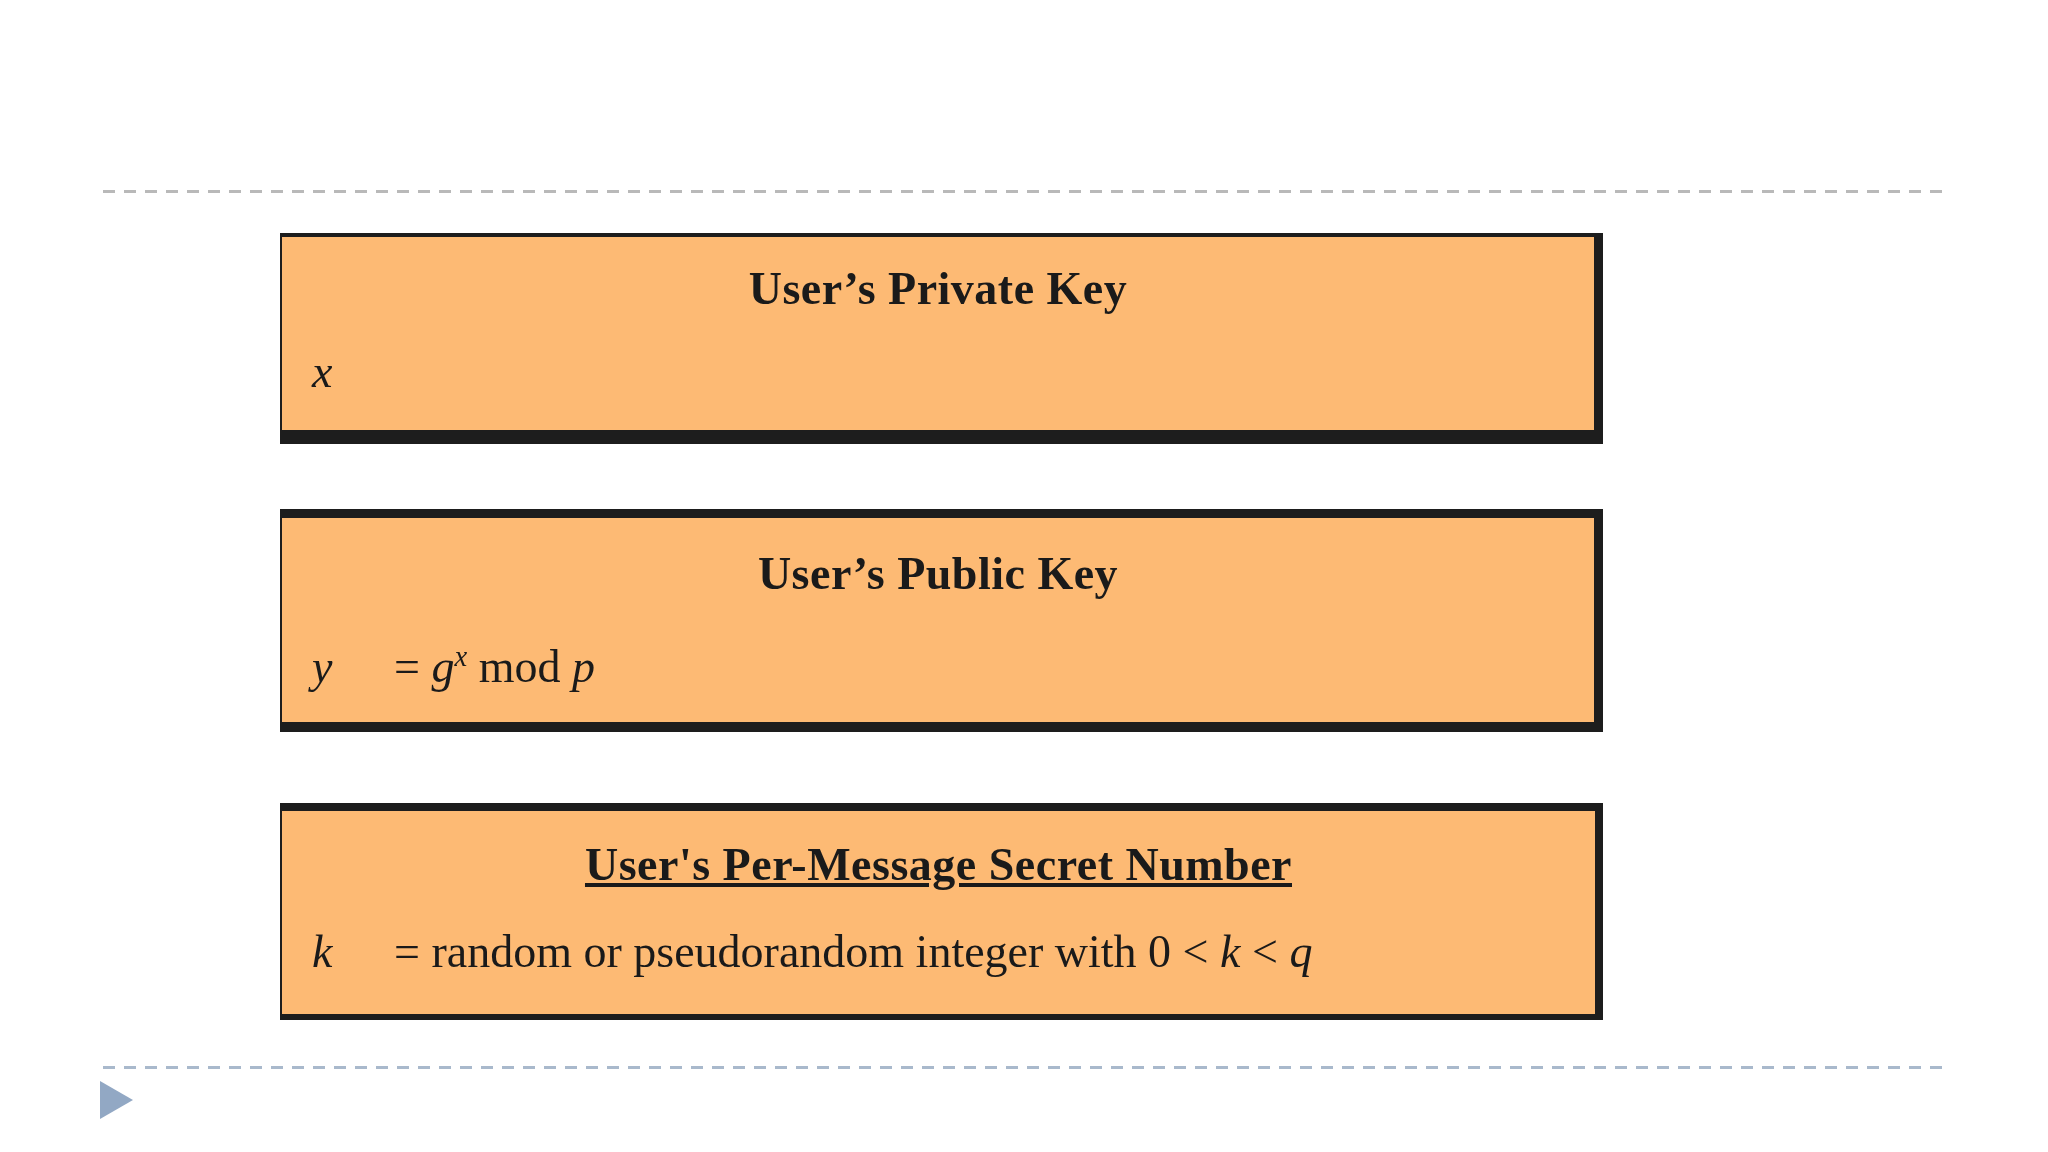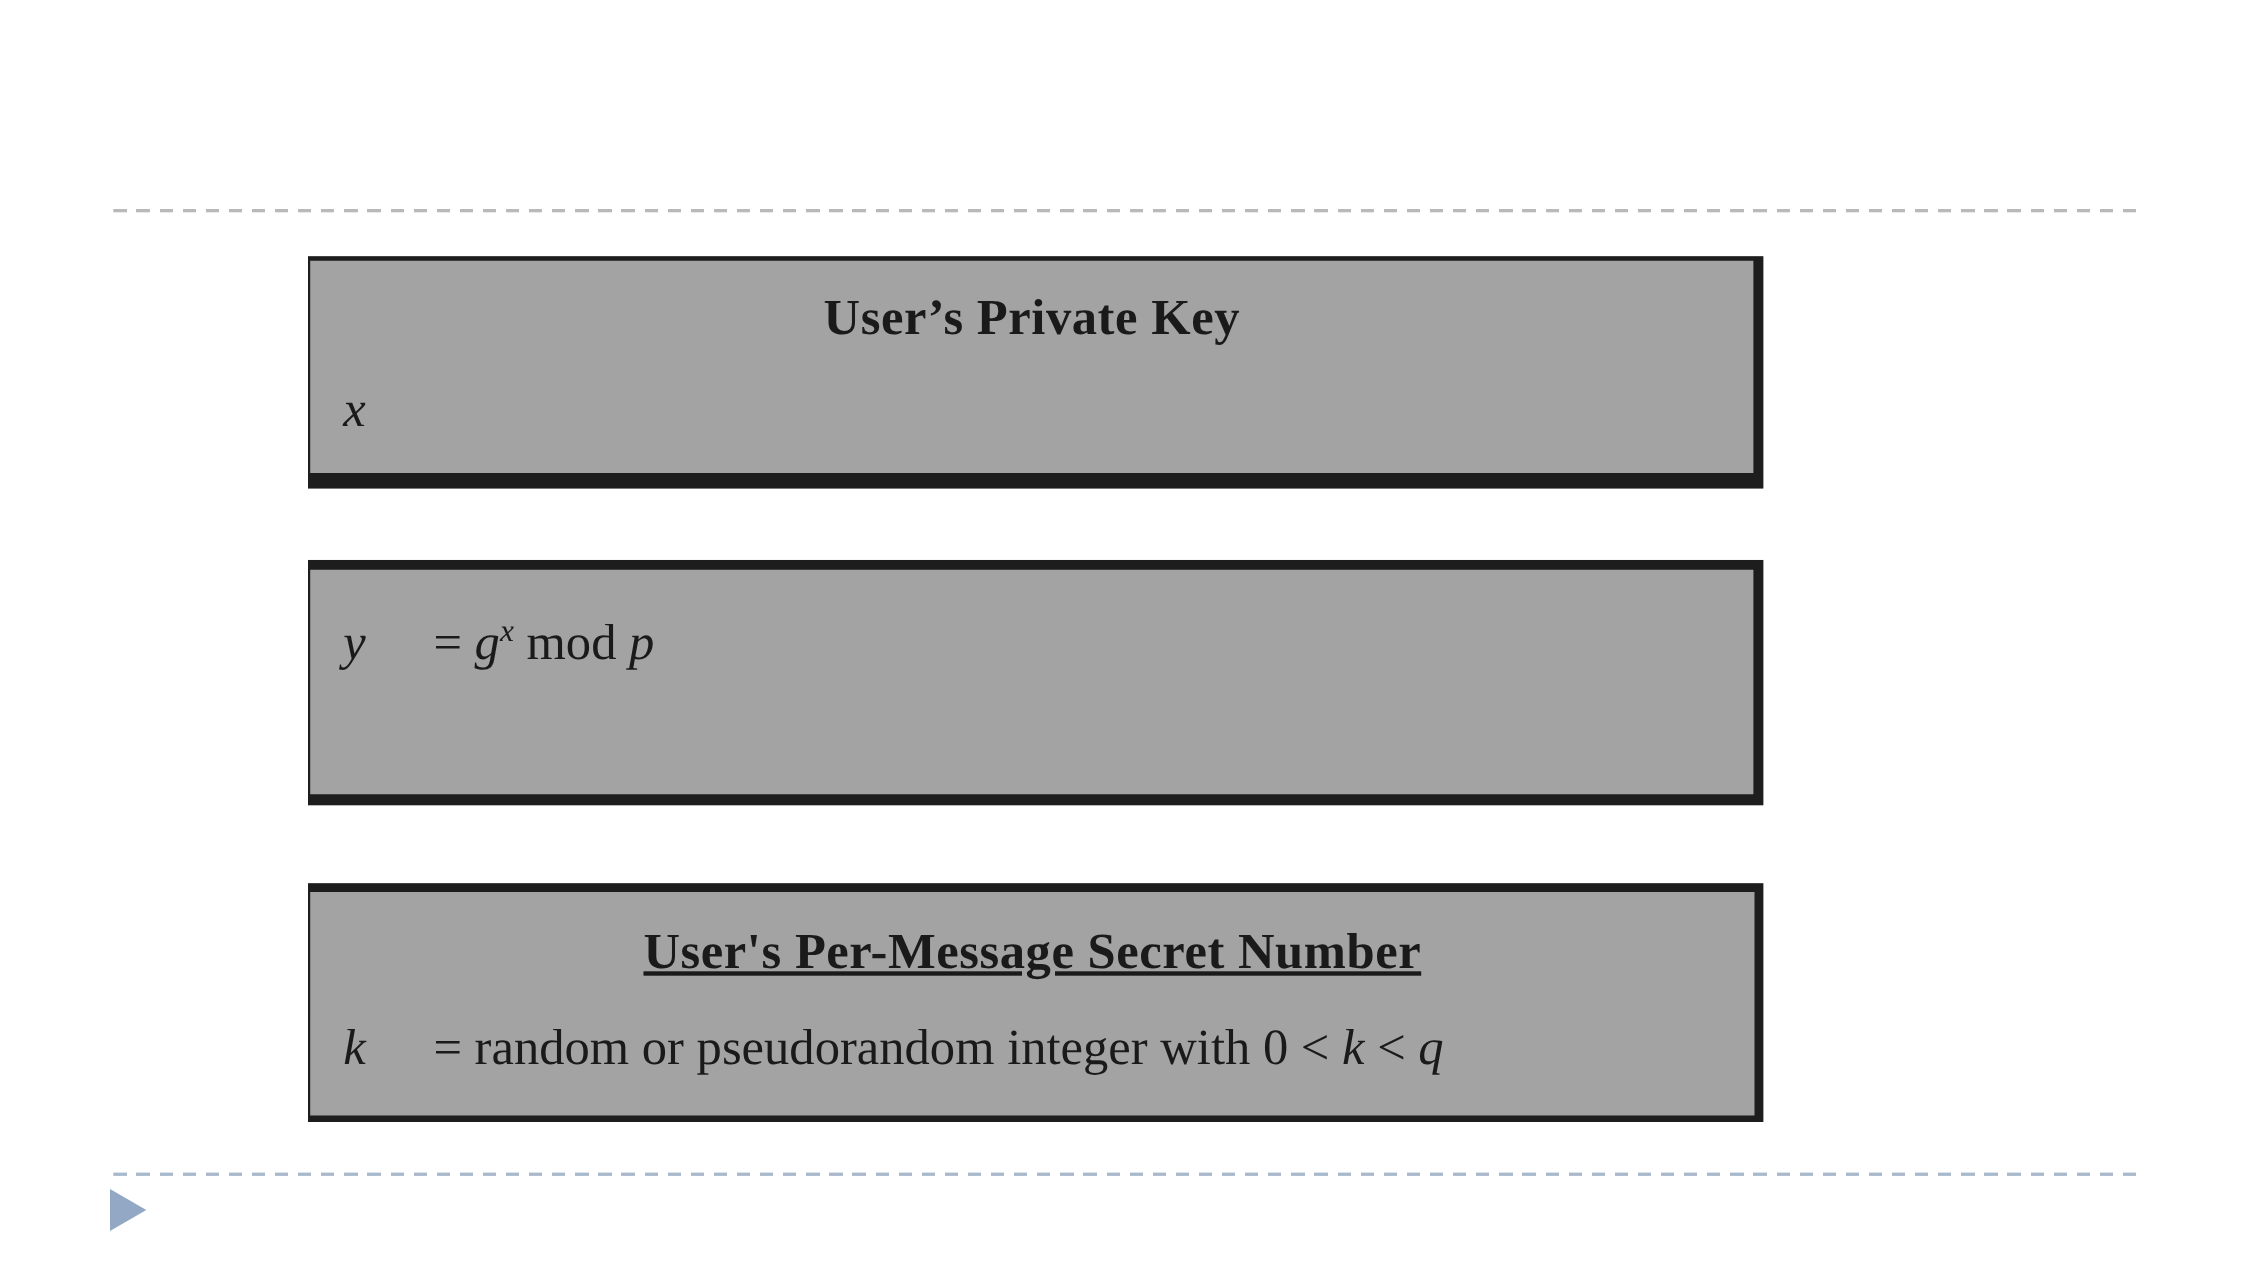--- a/index.html
+++ b/index.html
@@ -34,21 +34,21 @@
   .boxes-wrap {
     position: absolute;
     left: 280px;
     top: 0;
     width: 1323px;
   }
   .key-box {
     position: absolute;
     left: 0;
     width: 1323px;
-    background: #a3a3a3;
+    background: #fdba74;
     border-style: solid;
     border-color: #1d1d1d;
     box-sizing: border-box;
     color: #1a1a1a;
   }
   .box-0 { top: 233px; height: 211px; border-width: 4px 9px 14px 2px; }
   .box-1 { top: 509px; height: 223px; border-width: 9px 9px 10px 2px; }
   .box-2 { top: 803px; height: 217px; border-width: 8px 8px 6px 2px; }
   .box-title {
     margin-top: 26px;
@@ -99,20 +99,21 @@
   <div class="boxes-wrap">
 
     <div class="key-box box-0">
       <div class="box-title">User’s Private Key</div>
       <div class="box-body">
         <span class="box-var">x</span>
       </div>
     </div>
 
     <div class="key-box box-1">
+      <div class="box-title">User’s Public Key</div>
       <div class="box-body">
         <span class="box-var">y</span>
         <span class="box-formula"><span>= </span><span style="font-style: italic;">g</span><sup style="font-style: italic;">x</sup><span> mod </span><span style="font-style: italic;">p</span></span>
       </div>
     </div>
 
     <div class="key-box box-2">
       <div class="box-title">User's Per-Message Secret Number</div>
       <div class="box-body">
         <span class="box-var">k</span>

